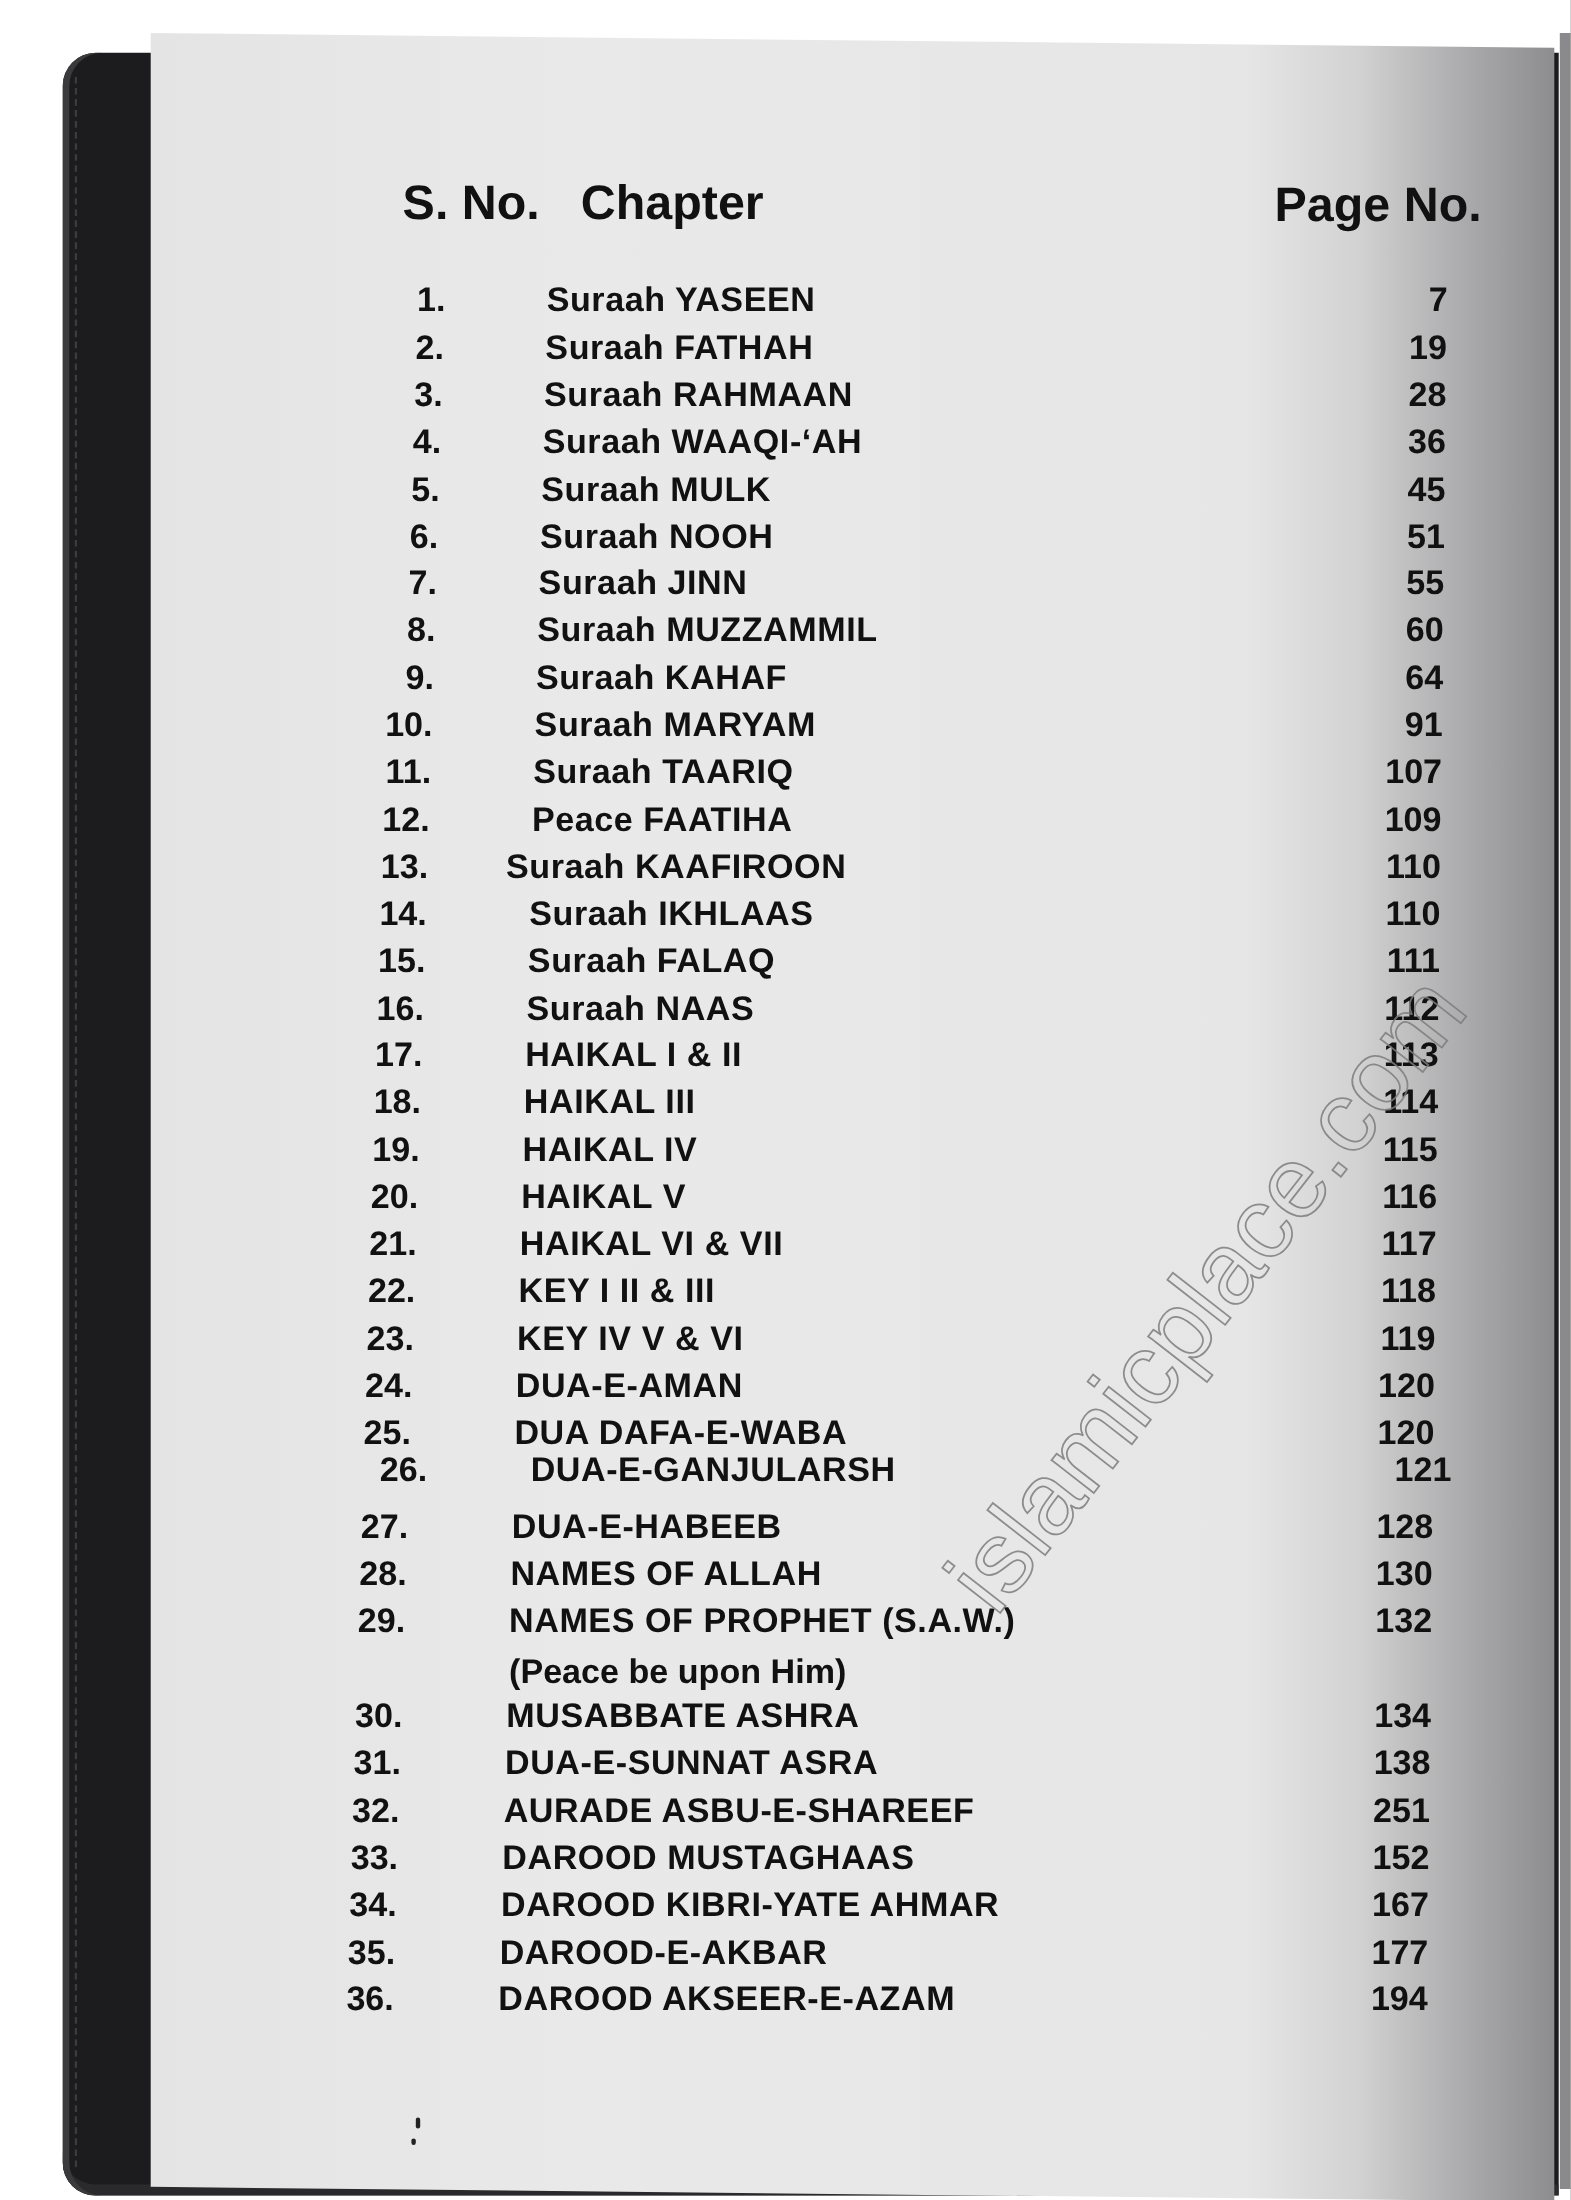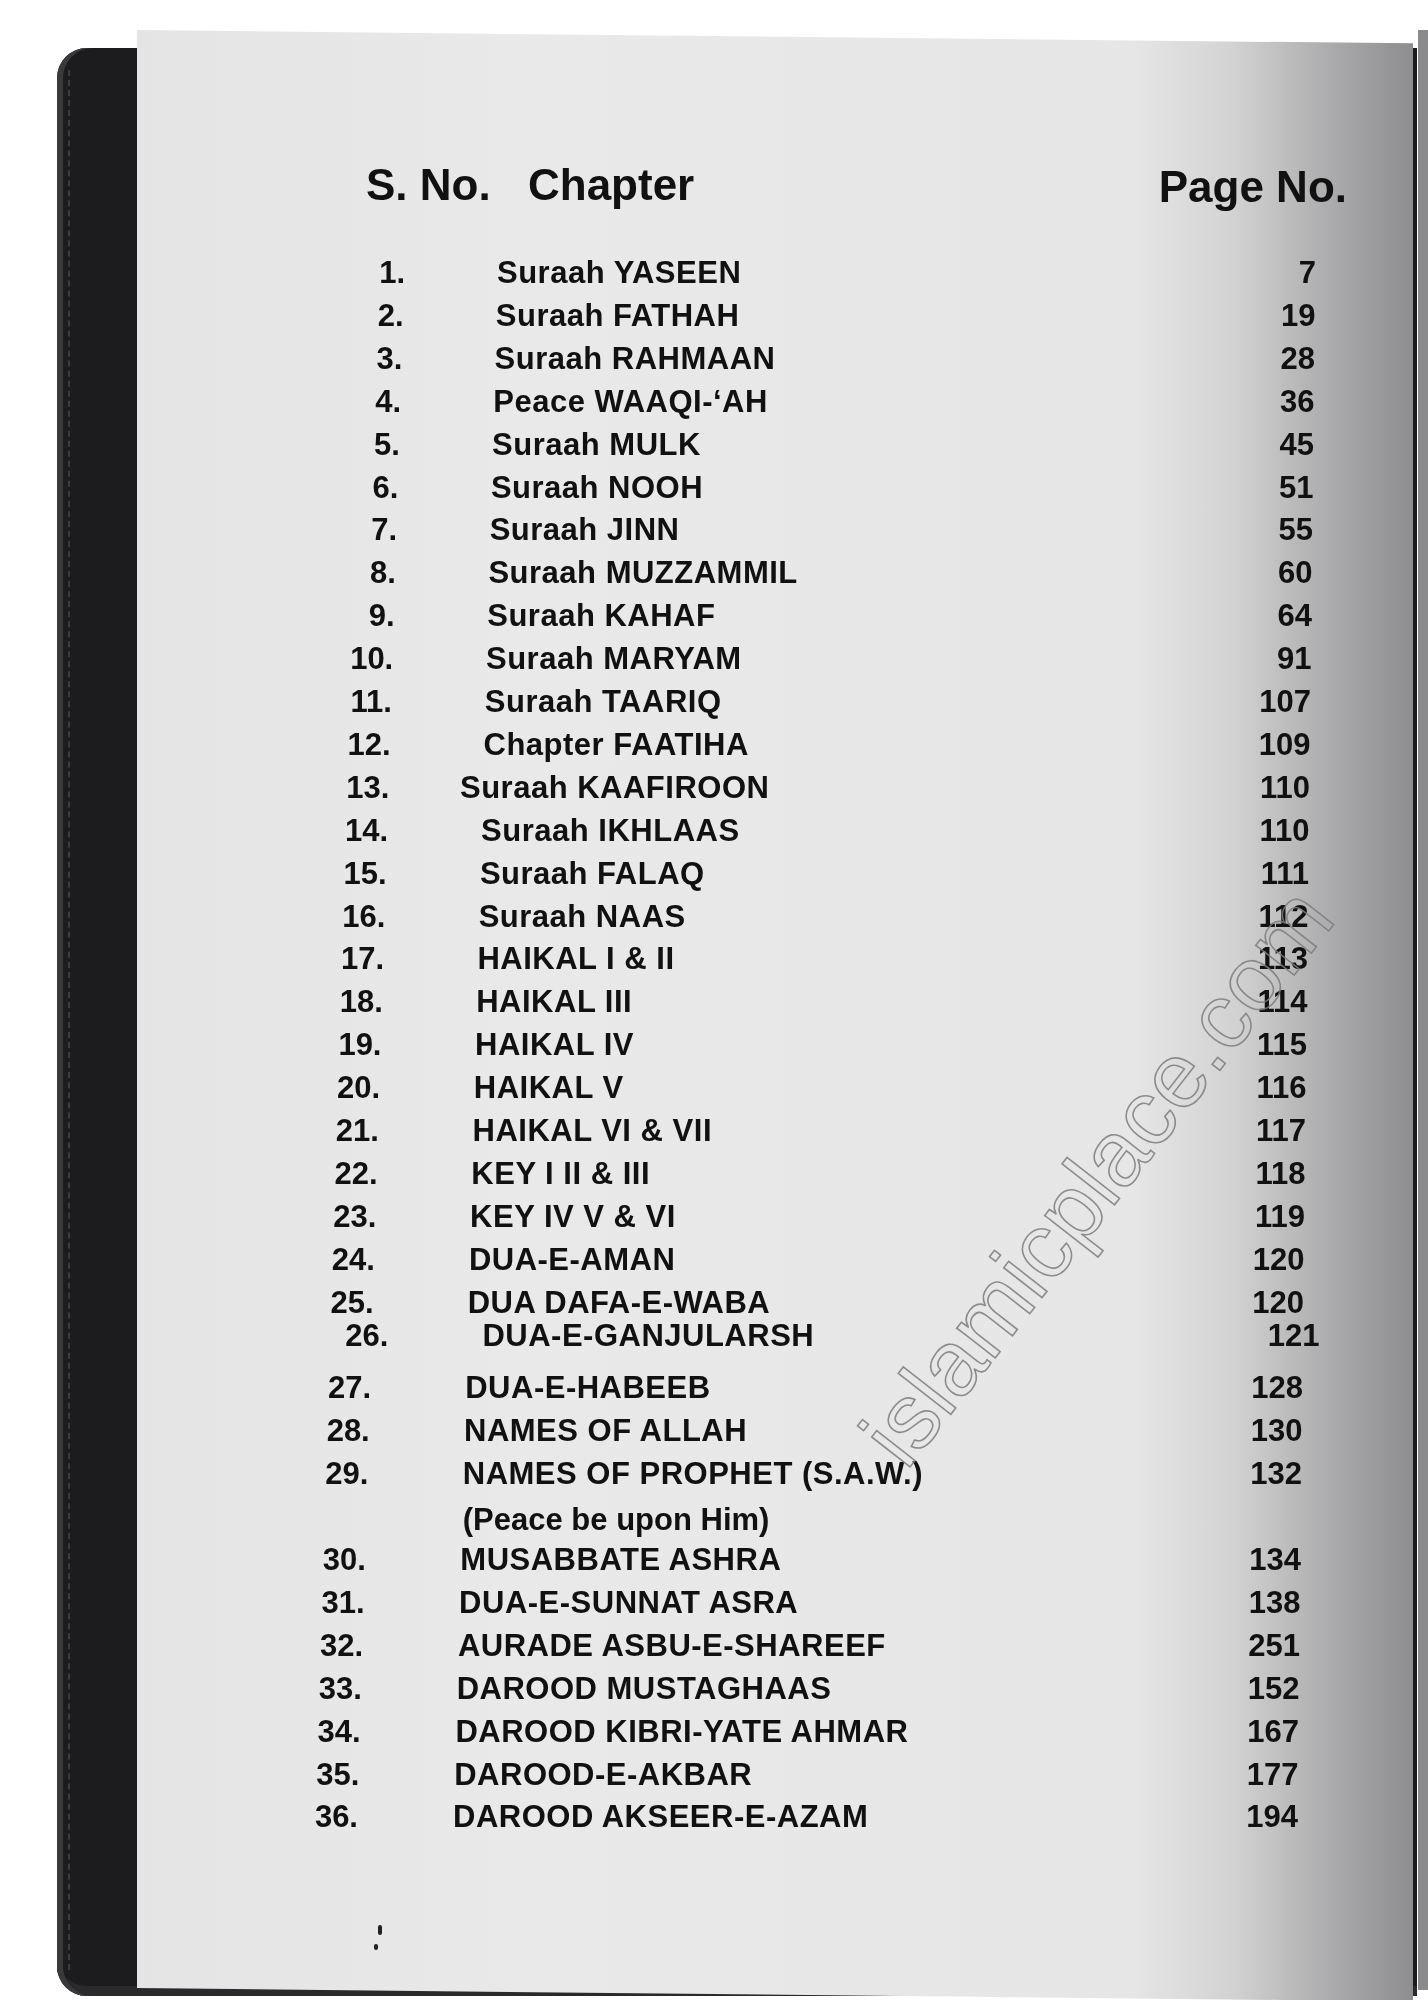--- a/index.html
+++ b/index.html
@@ -77,21 +77,21 @@
       <span class="title" style="left: 495.778px;">Suraah  FATHAH</span>
       <span class="pg" style="left: 1225.5px;">19</span>
     </div>
     <div class="row" style="top: 85.8px;">
       <span class="num" style="left: 332.389px;">3.</span>
       <span class="title" style="left: 494.556px;">Suraah  RAHMAAN</span>
       <span class="pg" style="left: 1225px;">28</span>
     </div>
     <div class="row" style="top: 128.7px;">
       <span class="num" style="left: 331.083px;">4.</span>
-      <span class="title" style="left: 493.333px;">Peace  WAAQI-‘AH</span>
+      <span class="title" style="left: 493.333px;">Suraah  WAAQI-‘AH</span>
       <span class="pg" style="left: 1224.5px;">36</span>
     </div>
     <div class="row" style="top: 171.6px;">
       <span class="num" style="left: 329.778px;">5.</span>
       <span class="title" style="left: 492.111px;">Suraah MULK</span>
       <span class="pg" style="left: 1224px;">45</span>
     </div>
     <div class="row" style="top: 214.5px;">
       <span class="num" style="left: 328.472px;">6.</span>
       <span class="title" style="left: 490.889px;">Suraah NOOH</span>
@@ -117,21 +117,21 @@
       <span class="title" style="left: 486px;">Suraah  MARYAM</span>
       <span class="pg" style="left: 1221.5px;">91</span>
     </div>
     <div class="row" style="top: 429px;">
       <span class="num" style="left: 321.944px;">11.</span>
       <span class="title" style="left: 484.778px;">Suraah  TAARIQ</span>
       <span class="pg" style="left: 1221px;">107</span>
     </div>
     <div class="row" style="top: 471.9px;">
       <span class="num" style="left: 320.639px;">12.</span>
-      <span class="title" style="left: 483.556px;">Chapter  FAATIHA</span>
+      <span class="title" style="left: 483.556px;">Peace  FAATIHA</span>
       <span class="pg" style="left: 1220.5px;">109</span>
     </div>
     <div class="row" style="top: 514.8px;">
       <span class="num" style="left: 319.333px;">13.</span>
       <span class="title" style="left: 460px;">Suraah  KAAFIROON</span>
       <span class="pg" style="left: 1220px;">110</span>
     </div>
     <div class="row" style="top: 557.7px;">
       <span class="num" style="left: 318.028px;">14.</span>
       <span class="title" style="left: 481.111px;">Suraah  IKHLAAS</span>

